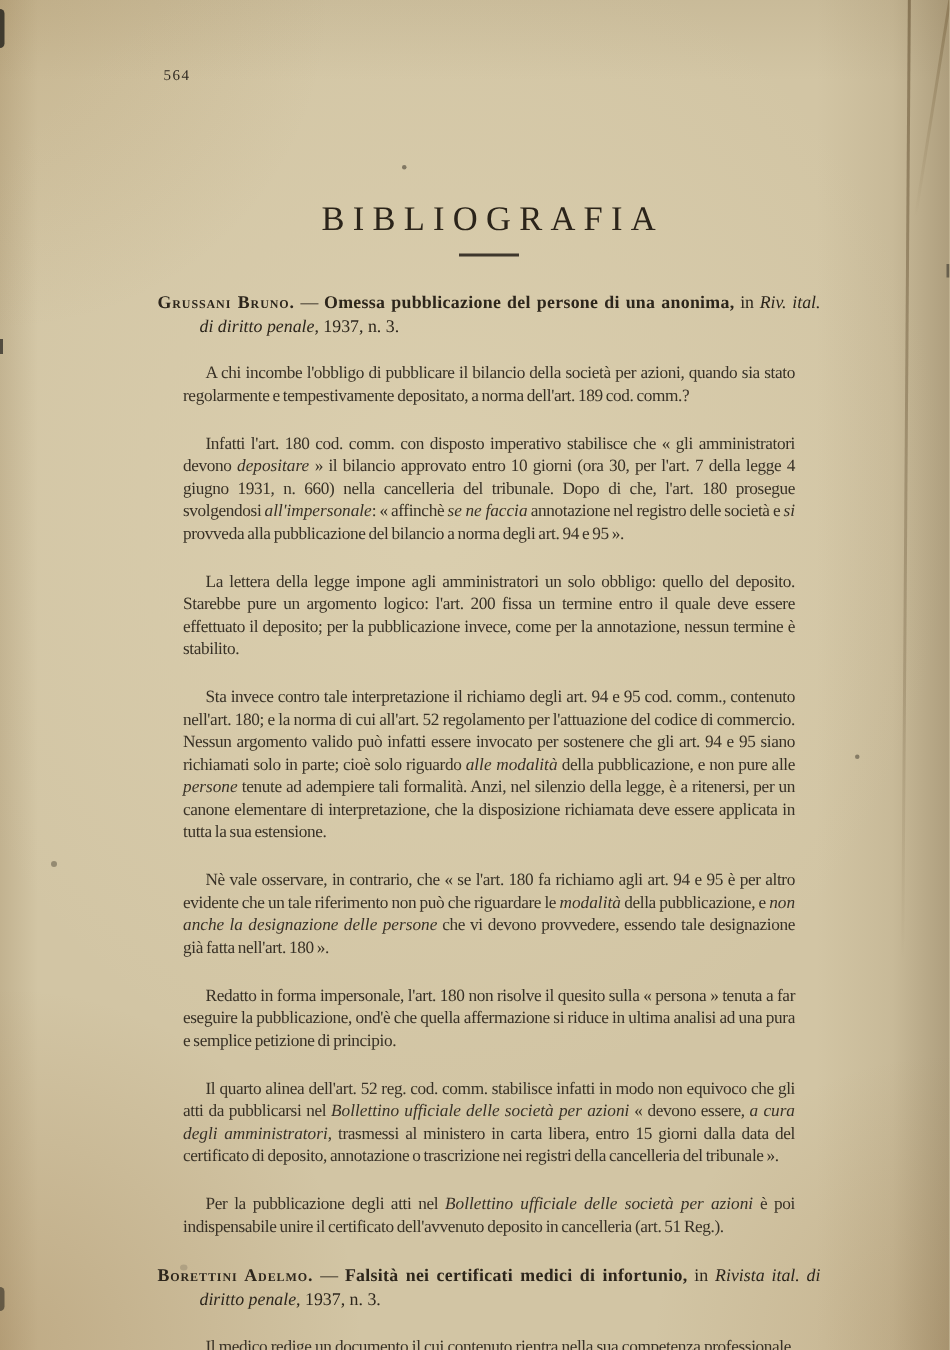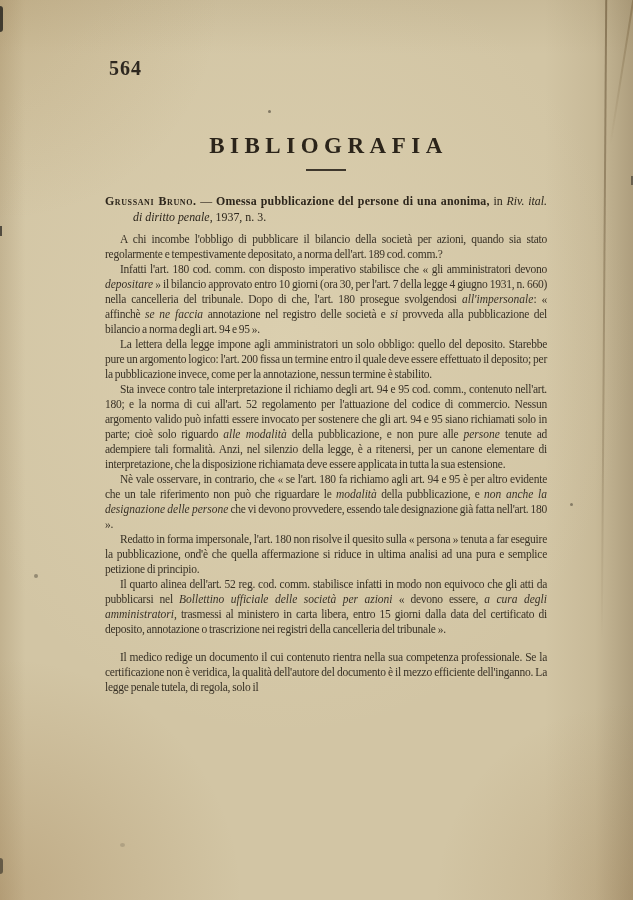--- a/index.html
+++ b/index.html
@@ -42,31 +42,31 @@
   .m2 { left: 0; top: 226px; width: 2px; height: 10px; opacity: .7; }
   .m3 { left: 0; top: 858px; width: 3px; height: 16px; opacity: .55; border-radius: 0 3px 3px 0; }
   .m4 { right: 0; top: 176px; width: 2px; height: 9px;  opacity: .5; }
   .speck { position: absolute; background: #4a4336; border-radius: 50%; }
   .s1 { left: 268px; top: 110px; width: 3px; height: 3px; opacity: .6; }
   .s2 { left: 570px; top: 503px; width: 3px; height: 3px; opacity: .55; }
   .s3 { left: 34px;  top: 574px; width: 4px; height: 4px; opacity: .45; }
   .s4 { left: 120px; top: 843px; width: 5px; height: 4px; opacity: .2; }
 
   .page-number {
-    position: absolute; left: 109px; top: 57px;
-    font-size: 20px; font-weight: bold; letter-spacing: 1px;
+    position: absolute; left: 109px; top: 45px;
+    font-size: 10px; font-weight: normal; letter-spacing: 1px;
     color: #2e2820;
   }
   .content {
     position: absolute; left: 105px; top: 0;
     width: 442px;
   }
   .title {
     margin: 133px 0 0 0;
-    font-size: 23px; font-weight: 700;
+    font-size: 23px; font-weight: 400;
     letter-spacing: 5.5px; padding-left: 5px;
     text-align: center; color: #2b241a;
   }
   .title-rule {
     width: 40px; height: 0;
     border-top: 2.5px solid #3e372c;
     margin: 10px auto 0 auto;
   }
   .entry { margin: 0; }
   .entry:first-child .entry-heading { margin-top: 23px; }
@@ -74,21 +74,21 @@
   .entry-heading {
     margin: 0 0 7px 0;
     font-size: 11.9px; line-height: 15.6px;
     padding-left: 28px; text-indent: -28px;
     text-align: justify;
     color: #2d261c;
   }
   .seg-sc { font-variant: small-caps; letter-spacing: 0.6px; font-weight: bold; }
   .seg-b  { font-weight: 700; letter-spacing: 0.2px; }
   .body-par {
-    margin: 0;
+    margin: 17px;
     font-size: 11.5px; line-height: 15px;
     letter-spacing: -0.25px; word-spacing: -0.6px;
     text-align: justify; text-indent: 15px;
     color: #383126;
   }
   .body-par i, .entry-heading i { letter-spacing: 0; }
 </style>
 </head>
 <body>
 
@@ -112,19 +112,21 @@
     <div id="entries">
         <div class="entry">
           <p class="entry-heading"><span class="seg-sc">Grussani Bruno.</span> — <span class="seg-b">Omessa pubblicazione del persone di una anonima,</span> in <i>Riv. ital. di diritto penale</i>, 1937, n. 3.</p>
           <p class="body-par">A chi incombe l'obbligo di pubblicare il bilancio della società per azioni, quando sia stato regolarmente e tempestivamente depositato, a norma dell'art. 189 cod. comm.?</p>
           <p class="body-par">Infatti l'art. 180 cod. comm. con disposto imperativo stabilisce che « gli amministratori devono <i>depositare</i> » il bilancio approvato entro 10 giorni (ora 30, per l'art. 7 della legge 4 giugno 1931, n. 660) nella cancelleria del tribunale. Dopo di che, l'art. 180 prosegue svolgendosi <i>all'impersonale</i>: « affinchè <i>se ne faccia</i> annotazione nel registro delle società e <i>si</i> provveda alla pubblicazione del bilancio a norma degli art. 94 e 95 ».</p>
           <p class="body-par">La lettera della legge impone agli amministratori un solo obbligo: quello del deposito. Starebbe pure un argomento logico: l'art. 200 fissa un termine entro il quale deve essere effettuato il deposito; per la pubblicazione invece, come per la annotazione, nessun termine è stabilito.</p>
           <p class="body-par">Sta invece contro tale interpretazione il richiamo degli art. 94 e 95 cod. comm., contenuto nell'art. 180; e la norma di cui all'art. 52 regolamento per l'attuazione del codice di commercio. Nessun argomento valido può infatti essere invocato per sostenere che gli art. 94 e 95 siano richiamati solo in parte; cioè solo riguardo <i>alle modalità</i> della pubblicazione, e non pure alle <i>persone</i> tenute ad adempiere tali formalità. Anzi, nel silenzio della legge, è a ritenersi, per un canone elementare di interpretazione, che la disposizione richiamata deve essere applicata in tutta la sua estensione.</p>
           <p class="body-par">Nè vale osservare, in contrario, che « se l'art. 180 fa richiamo agli art. 94 e 95 è per altro evidente che un tale riferimento non può che riguardare le <i>modalità</i> della pubblicazione, e <i>non anche la designazione delle persone</i> che vi devono provvedere, essendo tale designazione già fatta nell'art. 180 ».</p>
           <p class="body-par">Redatto in forma impersonale, l'art. 180 non risolve il quesito sulla « persona » tenuta a far eseguire la pubblicazione, ond'è che quella affermazione si riduce in ultima analisi ad una pura e semplice petizione di principio.</p>
           <p class="body-par">Il quarto alinea dell'art. 52 reg. cod. comm. stabilisce infatti in modo non equivoco che gli atti da pubblicarsi nel <i>Bollettino ufficiale delle società per azioni</i> « devono essere, <i>a cura degli amministratori</i>, trasmessi al ministero in carta libera, entro 15 giorni dalla data del certificato di deposito, annotazione o trascrizione nei registri della cancelleria del tribunale ».</p>
+          <p class="body-par">Per la pubblicazione degli atti nel <i>Bollettino ufficiale delle società per azioni</i> è poi indispensabile unire il certificato dell'avvenuto deposito in cancelleria (art. 51 Reg.).</p>
         </div>
         <div class="entry">
+          <p class="entry-heading"><span class="seg-sc">Borettini Adelmo.</span> — <span class="seg-b">Falsità nei certificati medici di infortunio,</span> in <i>Rivista ital. di diritto penale</i>, 1937, n. 3.</p>
           <p class="body-par">Il medico redige un documento il cui contenuto rientra nella sua competenza professionale. Se la certificazione non è veridica, la qualità dell'autore del documento è il mezzo efficiente dell'inganno. La legge penale tutela, di regola, solo il</p>
         </div>
       </div>
   </div>
 </div>
 
 </body></html>

